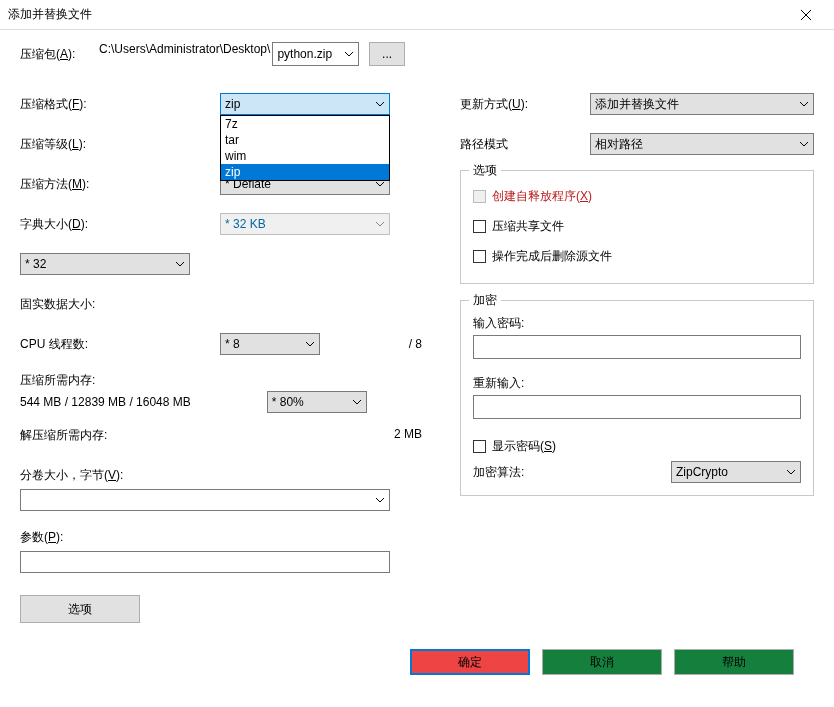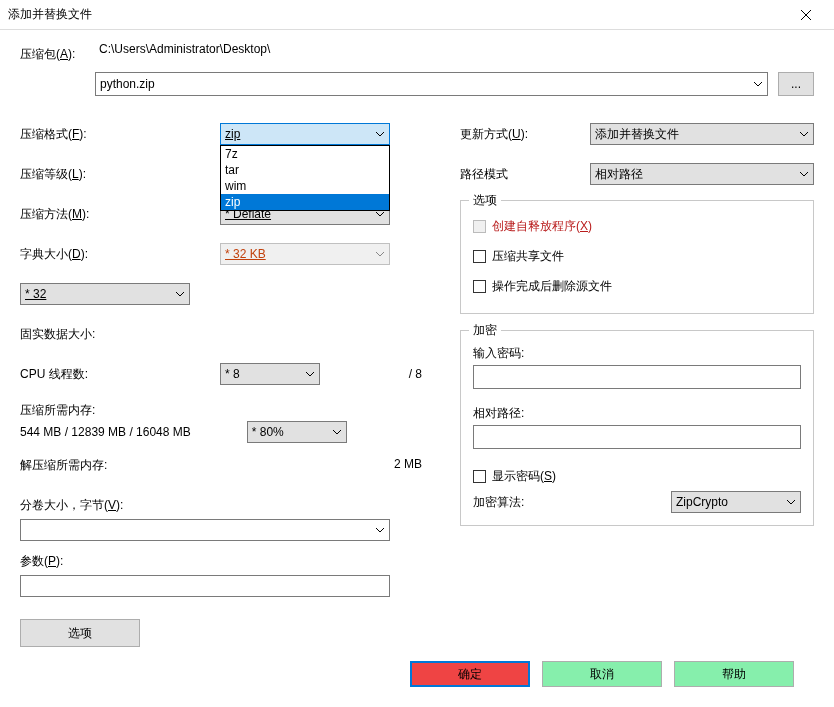--- a/index.html
+++ b/index.html
@@ -6,44 +6,44 @@
     body { background: #2a2a2a; width: 834px; height: 707px; overflow: hidden; }
     .window { background: #fff; width: 834px; height: 707px; display: flex; flex-direction: column; }
     .titlebar { background: #fff; height: 30px; display: flex; align-items: center; padding: 0 8px; border-bottom: 1px solid #ddd; }
     .title { font-size: 12px; flex: 1; }
     .close-btn { width: 40px; height: 30px; display: flex; align-items: center; justify-content: center; cursor: pointer; }
     .close-btn svg { width: 12px; height: 12px; }
     .content { flex: 1; padding: 12px 20px 16px 20px; display: flex; flex-direction: column; font-size: 12px; position: relative; }
     .row { display: flex; align-items: center; margin-bottom: 6px; }
     .archive-row { margin-bottom: 18px; align-items: flex-start; }
     .archive-label { width: 75px; padding-top: 4px; }
-    .archive-right { flex: 1; display: flex; flex-direction: column; gap: 16px; }
+    .archive-right { flex: 1; display: flex; flex-direction: row; gap: 2px; }
     .path-text { font-size: 12px; padding-left: 4px; }
     .archive-input-row { display: flex; gap: 10px; align-items: center; }
     .combo, .textfield { height: 22px; border: 1px solid #7a7a7a; background: #fff; padding: 0 4px; font-size: 12px; display: flex; align-items: center; position: relative; }
-    .combo { padding-right: 18px; }
+    .combo { padding-right: 26px; }
     .combo-arrow { position: absolute; right: 2px; top: 50%; transform: translateY(-50%); width: 14px; height: 14px; display: flex; align-items: center; justify-content: center; }
     .combo-arrow svg { width: 8px; height: 5px; }
     .browse-btn { width: 36px; height: 24px; background: #e1e1e1; border: 1px solid #adadad; display: flex; align-items: center; justify-content: center; cursor: pointer; }
     .columns { display: flex; gap: 30px; flex: 1; }
     .col { flex: 1; display: flex; flex-direction: column; }
     .col-left { flex: 0 0 410px; }
     .form-row { display: flex; align-items: center; min-height: 40px; }
     .form-label { width: 200px; }
-    .small-combo { width: 170px; text-decoration: underline; }
+    .small-combo { width: 170px; }
     .xsmall-combo { width: 100px; }
-    .disabled { background: #f0f0f0; color: #c2410c; border-color: #c0c0c0; }
+    .disabled { background: #f0f0f0; color: #0369a1; border-color: #c0c0c0; }
     .highlighted-combo { background: #cde6f7; border: 1px solid #0078d7; }
     .dropdown-list { position: absolute; top: 21px; left: -1px; right: -1px; background: #fff; border: 1px solid #000; z-index: 100; }
     .dropdown-item { padding: 1px 4px; font-size: 12px; cursor: pointer; }
     .dropdown-item.selected { background: #0078d7; color: #fff; }
     .cpu-row .extra { margin-left: auto; padding-right: 8px; }
     .mem-row { min-height: 0; margin-top: 8px; margin-bottom: 2px; }
     .mem-val-row { margin-bottom: 14px; }
-    .mem-right { margin-left: 56px; }
+    .mem-right { margin-left: 76px; }
     .decomp-row { display: flex; min-height: 30px; }
     .decomp-val { margin-left: auto; padding-right: 8px; }
     .vol-row { min-height: 24px; margin-top: 6px; }
     .full-combo { width: 370px; margin-top: 2px; }
     .full-text { width: 370px; height: 22px; margin-top: 2px; }
     .opt-btn { width: 120px; height: 28px; background: #e1e1e1; border: 1px solid #adadad; display: flex; align-items: center; justify-content: center; margin-top: 22px; cursor: pointer; }
     .right-row { display: flex; align-items: center; min-height: 40px; }
     .right-label { width: 130px; }
     .right-combo { flex: 1; background: #e1e1e1; }
     .group { border: 1px solid #c8c8c8; margin-top: 6px; padding: 10px 12px 12px 12px; position: relative; }
@@ -51,21 +51,21 @@
     .check-row { display: flex; align-items: center; min-height: 30px; gap: 6px; }
     .checkbox { width: 13px; height: 13px; border: 1px solid #333; background: #fff; }
     .checkbox.disabled-cb { border-color: #bbb; background: #f0f0f0; }
     .disabled-text { color: #b91c1c; }
     .pw-label { min-height: 24px; display: flex; align-items: center; }
     .pw-input { height: 24px; border: 1px solid #7a7a7a; background: #fff; margin-bottom: 12px; }
     .algo-row { display: flex; align-items: center; margin-top: 0; }
     .algo-label { flex: 1; }
     .algo-combo { width: 130px; background: #e1e1e1; }
     .footer { display: flex; justify-content: flex-end; gap: 12px; padding: 14px 20px 16px 0; }
-    .footer-btn { width: 120px; height: 26px; background: #86efac; border: 1px solid #adadad; display: flex; align-items: center; justify-content: center; cursor: pointer; font-size: 12px; }
+    .footer-btn { width: 120px; height: 26px; background: #15803d; border: 1px solid #adadad; display: flex; align-items: center; justify-content: center; cursor: pointer; font-size: 12px; }
     .footer-btn.primary { border: 2px solid #0078d7; background: #ef4444; }
     u { text-decoration: underline; }
   </style>
 </head>
 <body>
 
 <div class="window">
   <div class="titlebar">
     <div class="title">添加并替换文件</div>
     <div class="close-btn">
@@ -200,21 +200,21 @@
         </div>
         <div class="combo full-combo">
           <span></span>
           <div class="combo-arrow">
               <svg viewBox="0 0 8 5">
                 <path d="M0 0 L4 4 L8 0" stroke="#000" fill="none"></path>
               </svg>
             </div>
         </div>
 
-        <div class="form-row vol-row" style="margin-top:8px">
+        <div class="form-row vol-row" style="margin-top:14px">
           <div><span>参数(<u>P</u>):</span></div>
         </div>
         <div class="textfield full-text"></div>
 
         <div class="opt-btn">
             <span>选项</span>
           </div>
       </div>
 
       <div class="col">
@@ -256,21 +256,21 @@
           <div class="check-row">
             <div class="checkbox"></div>
             <div>操作完成后删除源文件</div>
           </div>
         </div>
 
         <div class="group" style="margin-top:16px">
           <div class="group-legend">加密</div>
           <div class="pw-label">输入密码:</div>
           <div class="pw-input"></div>
-          <div class="pw-label">相对路径:</div>
+          <div class="pw-label">重新输入:</div>
           <div class="pw-input"></div>
           <div class="check-row">
             <div class="checkbox"></div>
             <div><span>显示密码(<u>S</u>)</span></div>
           </div>
           <div class="algo-row">
             <div class="algo-label">加密算法:</div>
             <div class="combo algo-combo">
               <span>ZipCrypto</span>
               <div class="combo-arrow">

